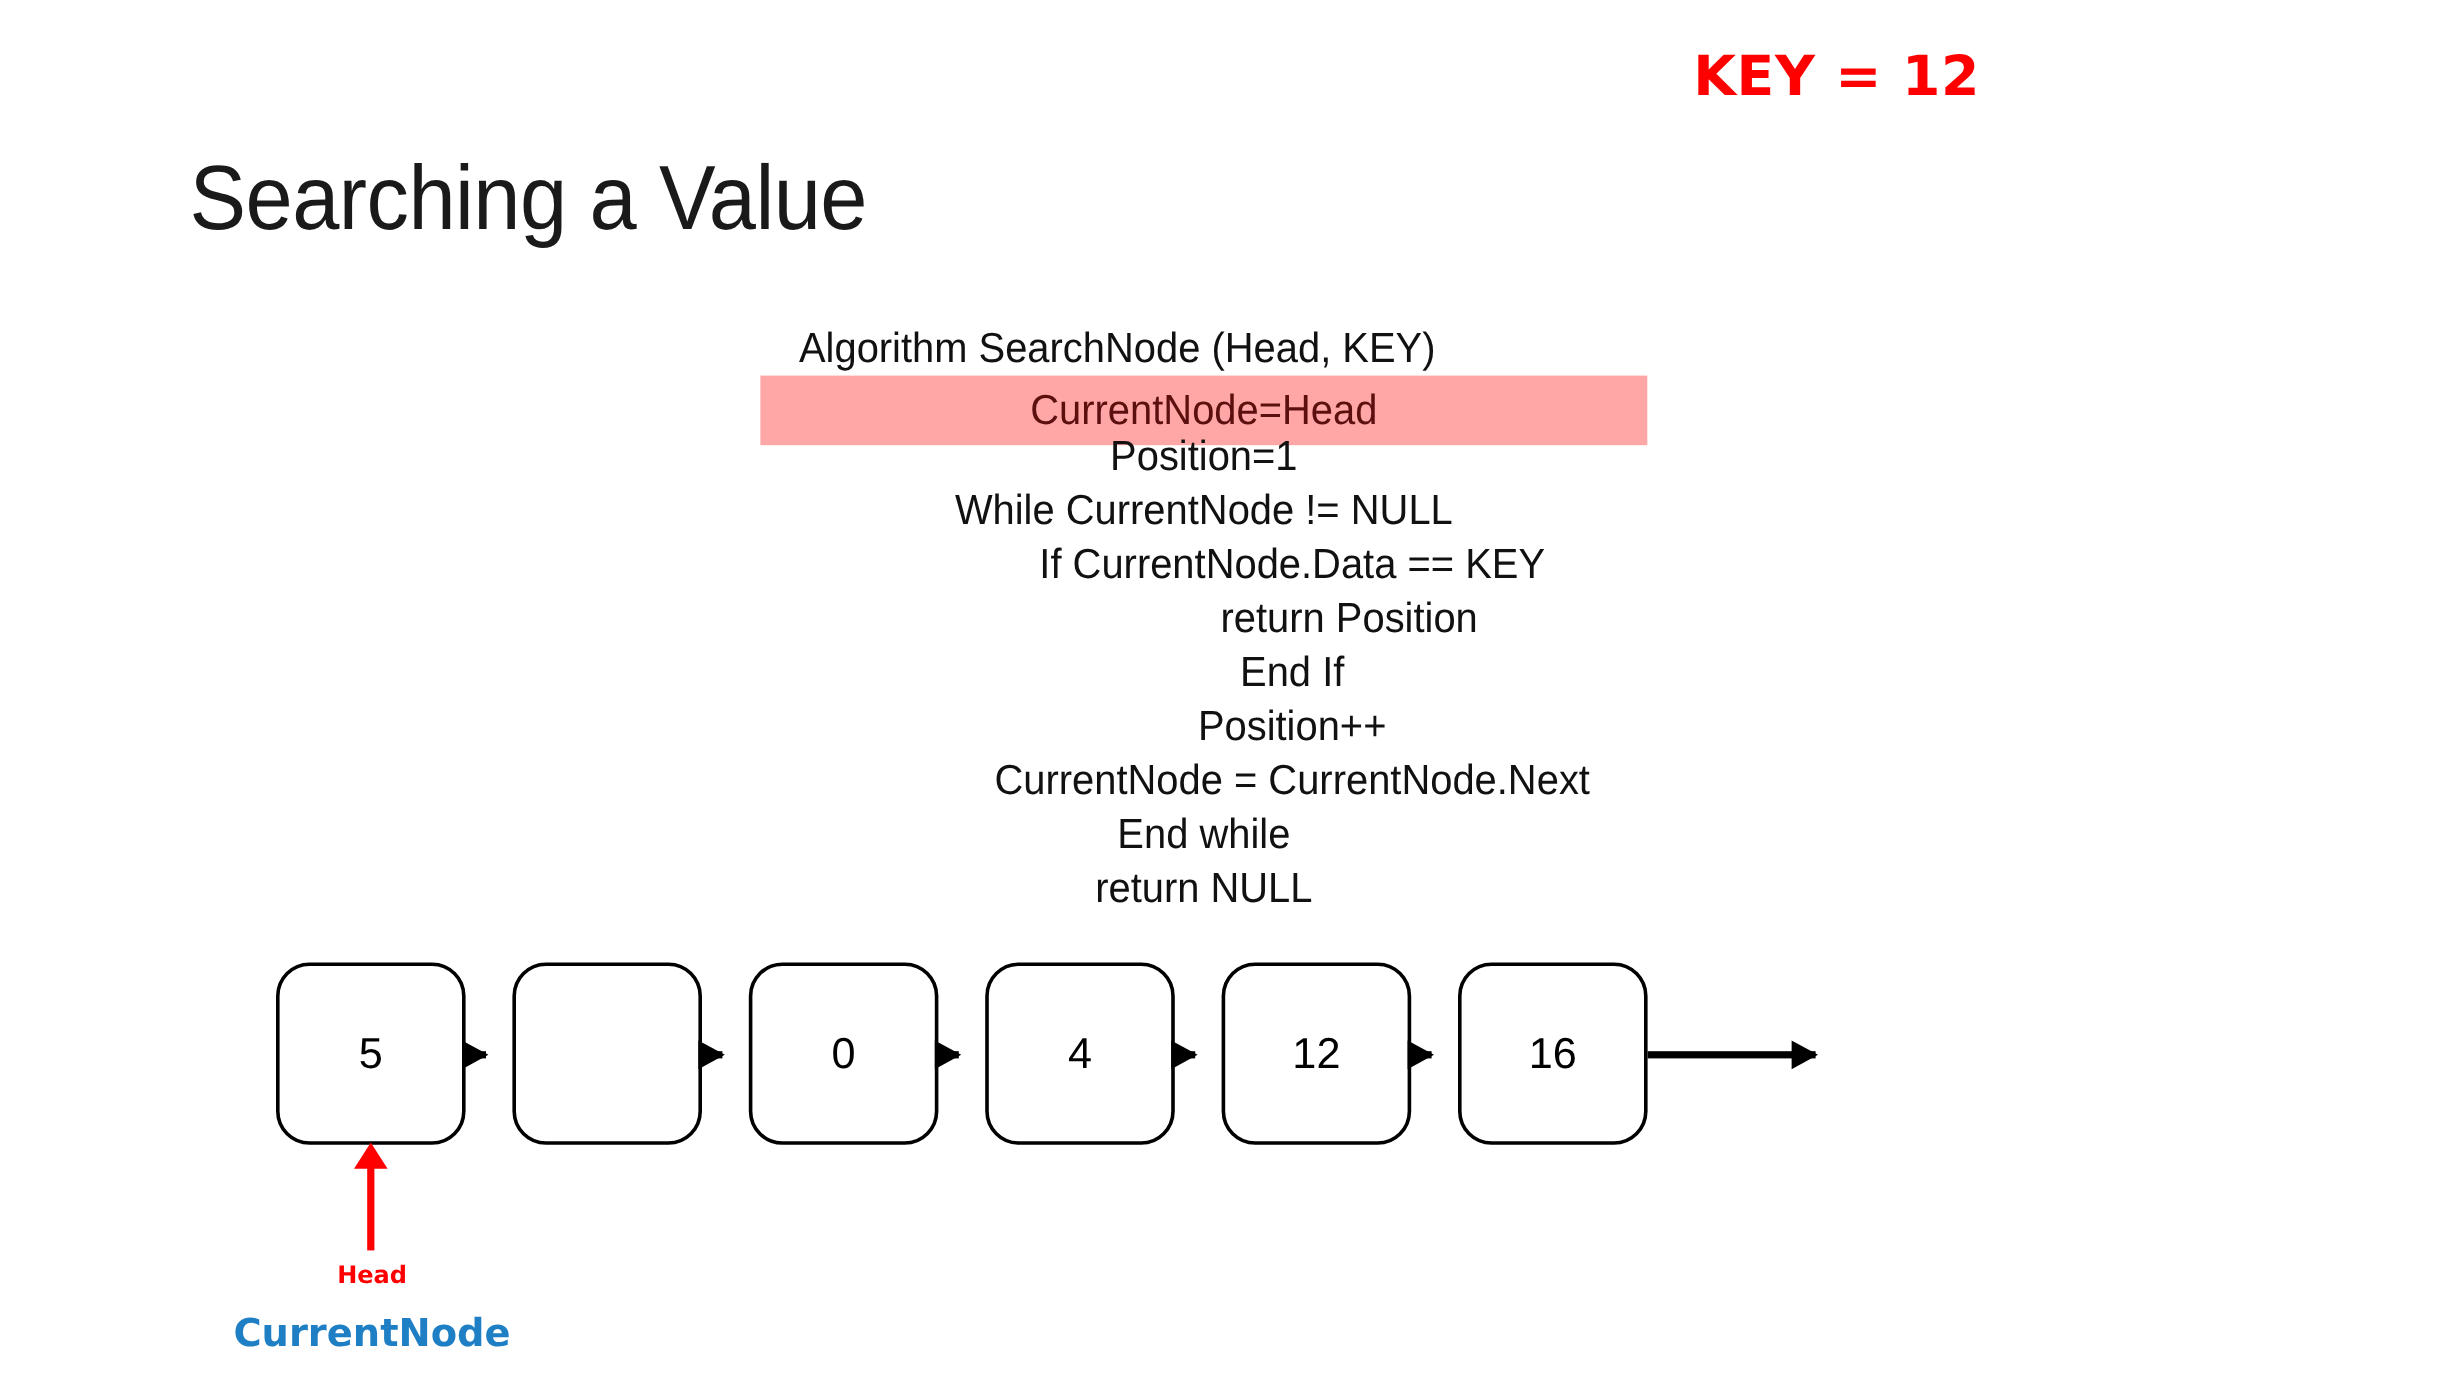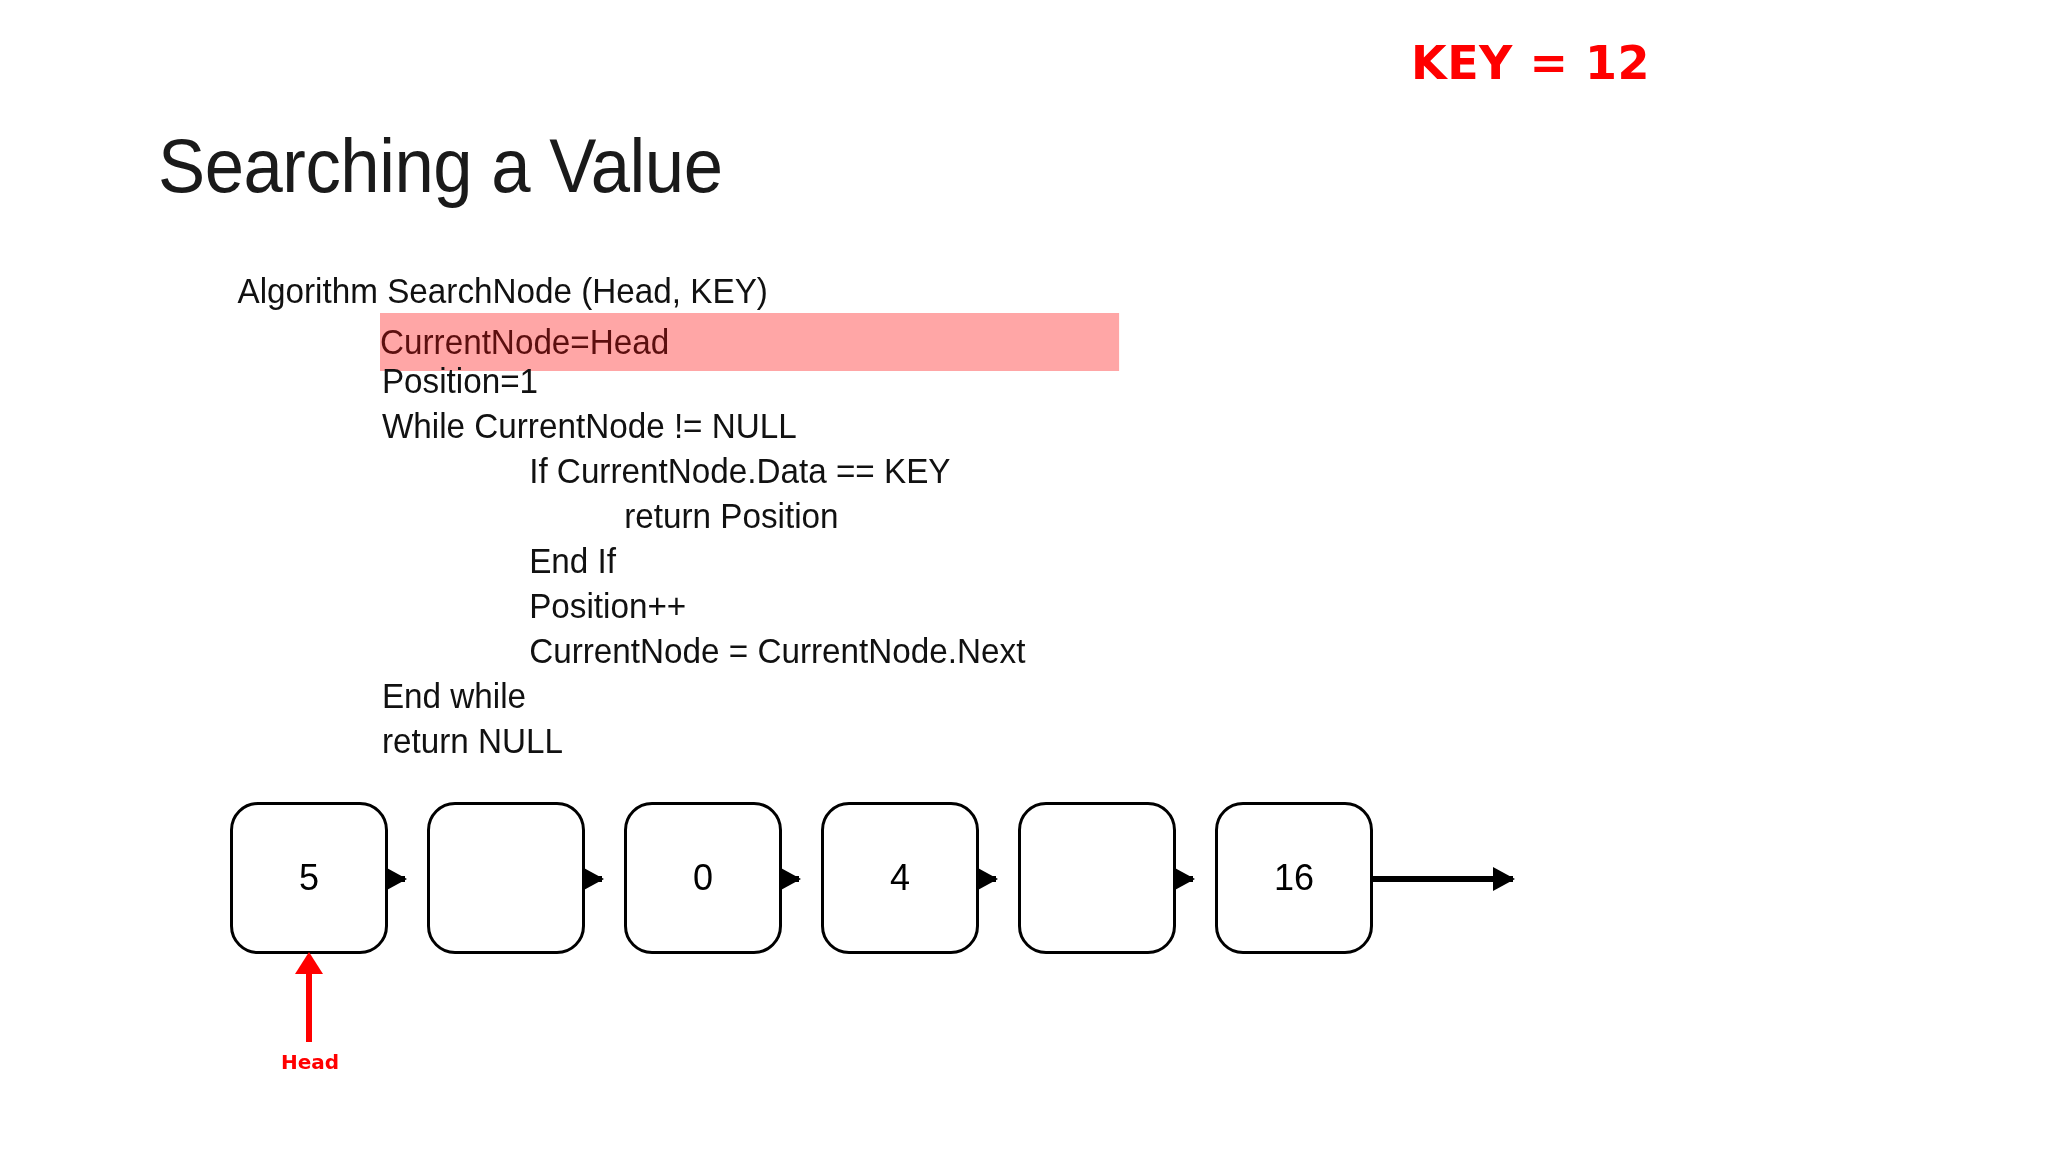--- a/index.html
+++ b/index.html
@@ -44,20 +44,21 @@
     transform-origin: left top;
     white-space: nowrap;
   }
 
   
   #algorithm {
     position: absolute;
     left: 0;
     top: 256px;
     width: 100%;
+    text-align: center;
   }
   .code-line {
     position: relative;
     height: 45px;
     line-height: 45px;
     font-family: "Liberation Sans", sans-serif;
     font-size: 35px;
     font-weight: 400;
     color: #111111;
     white-space: pre;
@@ -222,28 +223,30 @@
       <div class="link-arrow" style="left: 388px; width: 17px;"></div>
       <div class="node-box" style="left: 427px;"></div>
       <div class="link-arrow" style="left: 585px; width: 17px;"></div>
       <div class="node-box" style="left: 624px;"></div>
       <div class="node-value" style="left: 624px;">0</div>
       <div class="link-arrow" style="left: 782px; width: 17px;"></div>
       <div class="node-box" style="left: 821px;"></div>
       <div class="node-value" style="left: 821px;">4</div>
       <div class="link-arrow" style="left: 979px; width: 17px;"></div>
       <div class="node-box" style="left: 1018px;"></div>
+      <div class="node-value" style="left: 1018px;">12</div>
       <div class="link-arrow" style="left: 1176px; width: 17px;"></div>
       <div class="node-box" style="left: 1215px;"></div>
       <div class="node-value" style="left: 1215px;">16</div>
       <div class="link-arrow" style="left: 1373px; width: 140px;"></div>
     </div>
 
   <div id="null-text">NULL</div>
 
   <div id="head-arrow"></div>
 
   <div id="head-label">Head</div>
 
+  <div id="currentnode-label">CurrentNode</div>
 
   <div id="slide-number">82</div>
 
 </div>
 
 </body></html>

